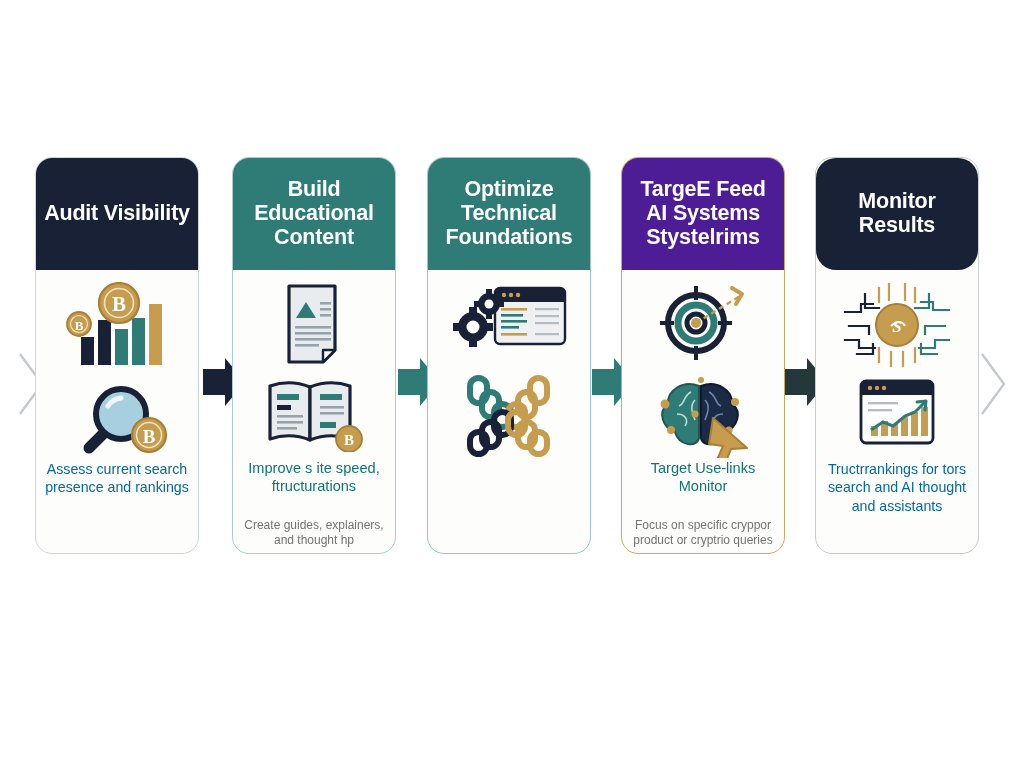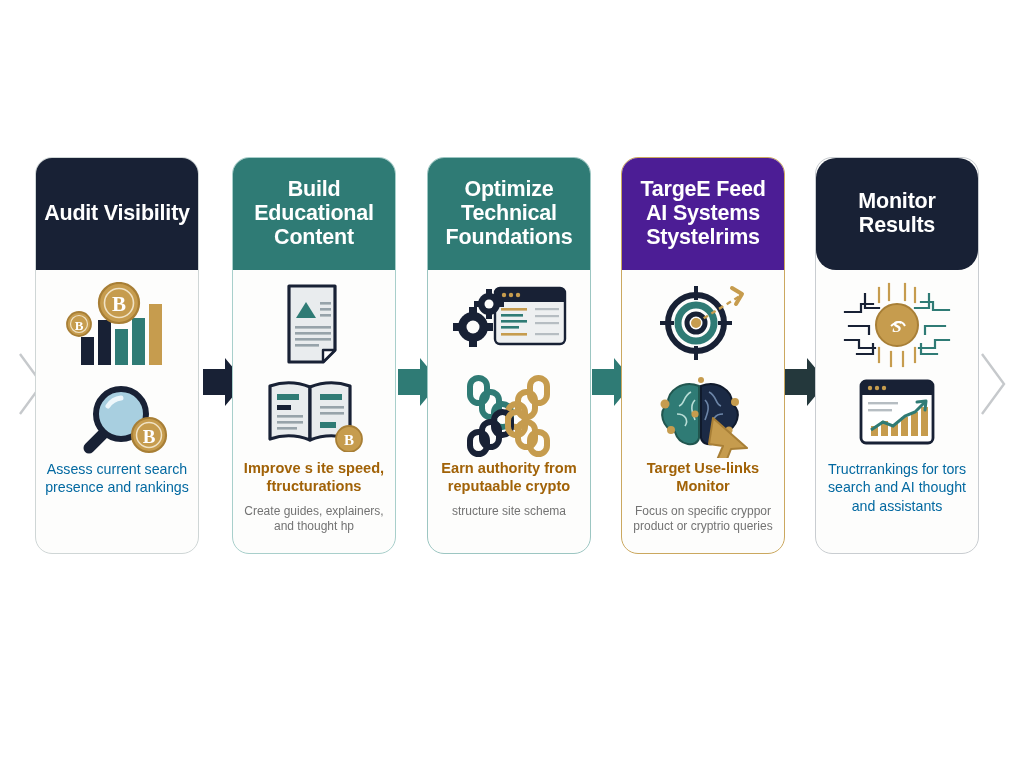--- a/index.html
+++ b/index.html
@@ -92,24 +92,24 @@
     box-sizing: border-box;
   }
   .card-text {
     padding: 4px 9px 0;
     text-align: center;
     width: 100%;
     box-sizing: border-box;
   }
   .text-head {
     font-size: 14.6px;
-    font-weight: bold;
-    color: #a16207;
+    font-weight: normal;
+    color: #0f766e;
     line-height: 1.2;
-    margin-bottom: 9px;
+    margin-bottom: 23px;
   }
   .text-sub {
     font-size: 12px;
     color: #737373;
     line-height: 1.28;
   }
   .text-single {
     font-size: 14.2px;
     color: #0369a1;
     line-height: 1.3;
@@ -304,24 +304,20 @@
 
               <g stroke="#c69c4e">
                 <rect x="54" y="44" width="17" height="23" rx="8.5"></rect>
                 <rect x="64" y="54" width="17" height="25" rx="8.5"></rect>
                 <rect x="76" y="64" width="17" height="22" rx="8.5"></rect>
               </g>
             </g>
           </svg>
         </span>
 
-      </div>
-      <div class="card-text">
-        <div class="text-head">Earn authority from reputaable crypto</div>
-        <div class="text-sub">structure site schema</div>
       </div>
     </div>
   </div>
 
   <div class="connector a3">
     <svg width="50" height="60" viewBox="0 0 50 60">
       <polygon points="4,17 26,17 26,6 46,30 26,54 26,43 4,43" fill="#2f7b75"></polygon>
     </svg>
   </div>
 

